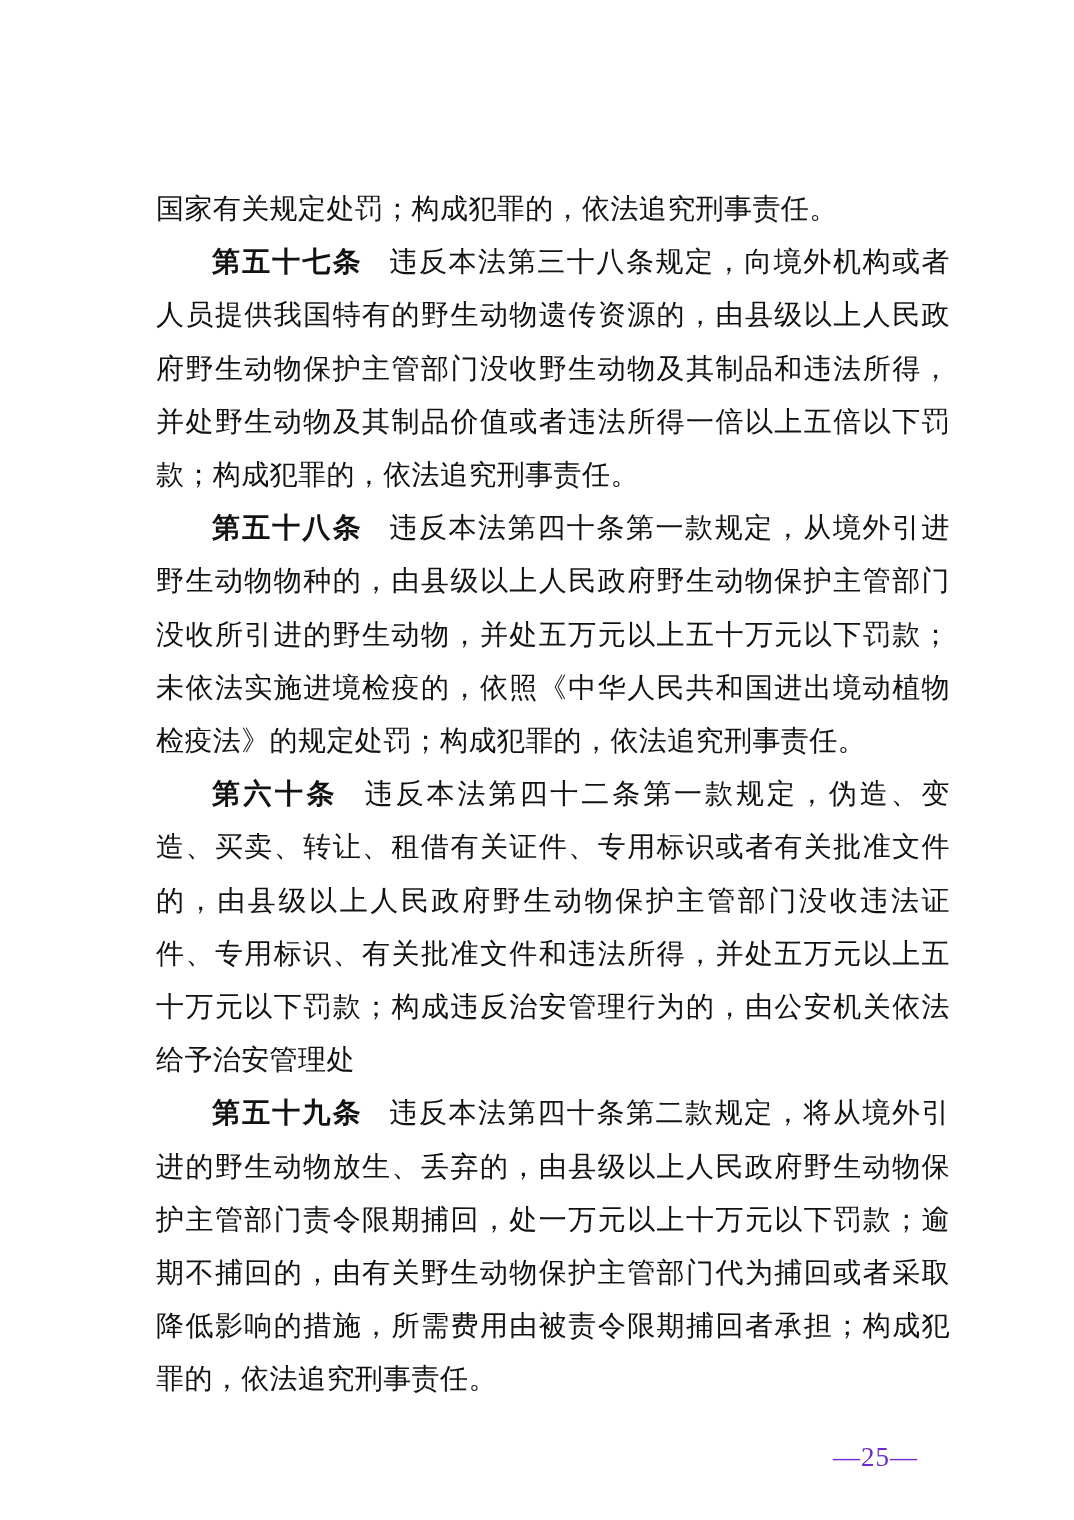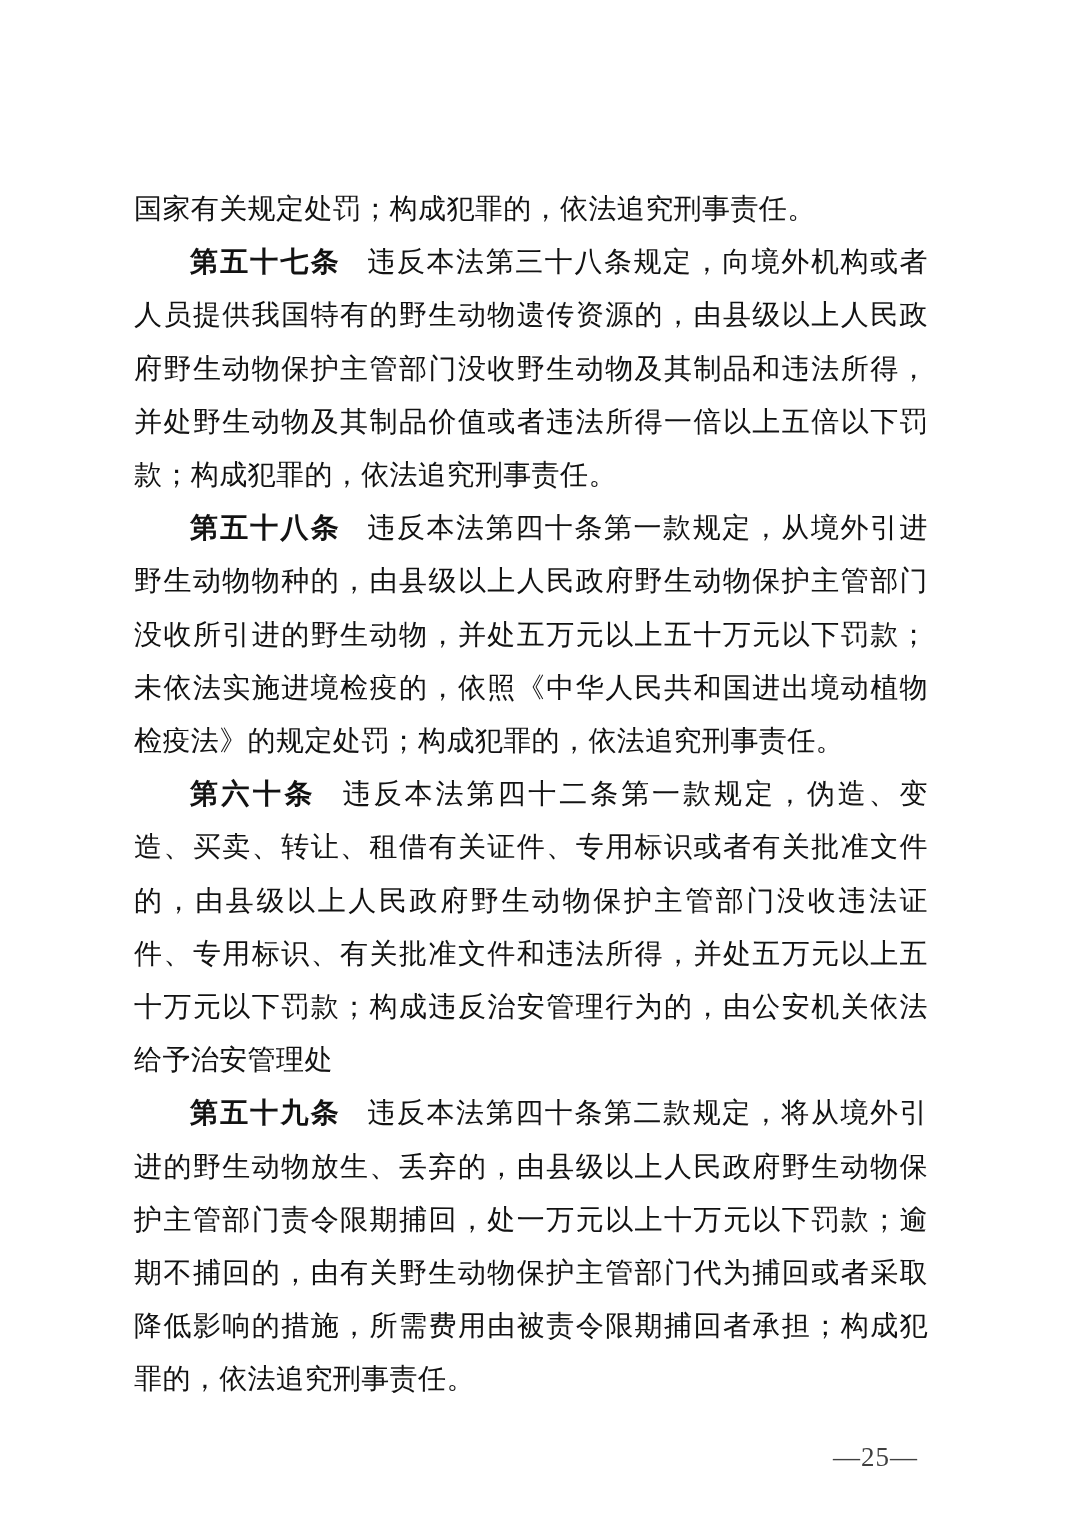--- a/index.html
+++ b/index.html
@@ -15,21 +15,21 @@
     font-family: "Liberation Serif", serif;
     color: #121212;
   }
   .page {
     position: absolute;
     inset: 0;
     background: #ffffff;
   }
   .content {
     position: absolute;
-    left: 134px;
+    left: 156px;
     top: 182px;
     width: 794px;
   }
   .para {
     margin: 0;
     font-size: 28px;
     line-height: 53.2px;
     text-align: justify;
     text-align-last: left;
     letter-spacing: 0.4px;
@@ -43,21 +43,21 @@
     margin-right: 0.95em;
     font-family: Liberation Sans, sans-serif;
     letter-spacing: 1px;
   }
   .page-number {
     position: absolute;
     top: 1442px;
     right: 156px;
     font-size: 27px;
     letter-spacing: 1px;
-    color: #404040;
+    color: #6d28d9;
   }
 </style>
 </head>
 <body>
 
 <div class="page">
   <div class="content">
       <p class="para"><span>国家有关规定处罚；构成犯罪的，依法追究刑事责任。</span></p>
       <p class="para indent"><span class="head">第五十七条</span><span>违反本法第三十八条规定，向境外机构或者人员提供我国特有的野生动物遗传资源的，由县级以上人民政府野生动物保护主管部门没收野生动物及其制品和违法所得，并处野生动物及其制品价值或者违法所得一倍以上五倍以下罚款；构成犯罪的，依法追究刑事责任。</span></p>
       <p class="para indent"><span class="head">第五十八条</span><span>违反本法第四十条第一款规定，从境外引进野生动物物种的，由县级以上人民政府野生动物保护主管部门没收所引进的野生动物，并处五万元以上五十万元以下罚款；未依法实施进境检疫的，依照《中华人民共和国进出境动植物检疫法》的规定处罚；构成犯罪的，依法追究刑事责任。</span></p>

